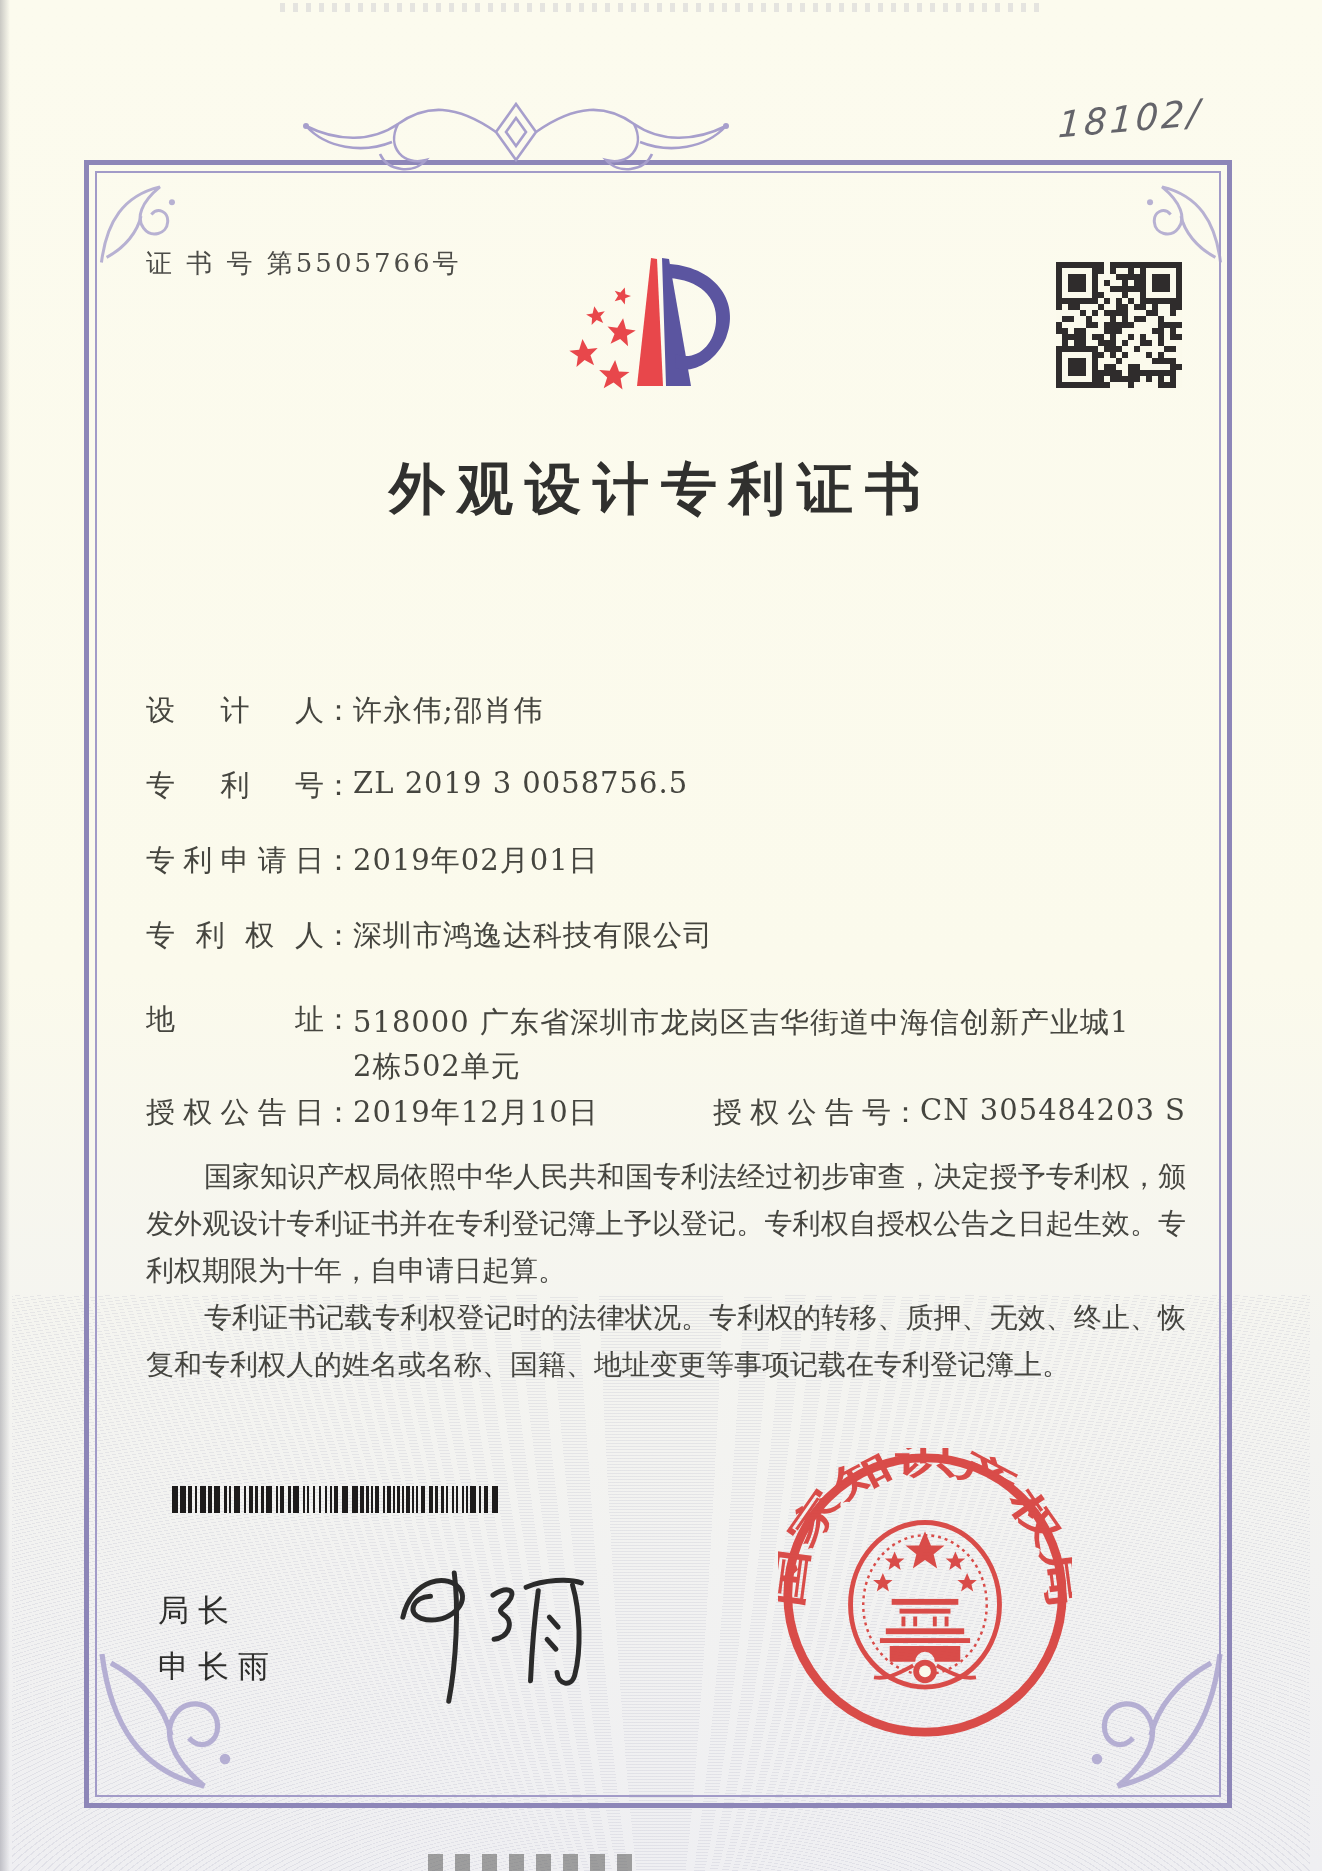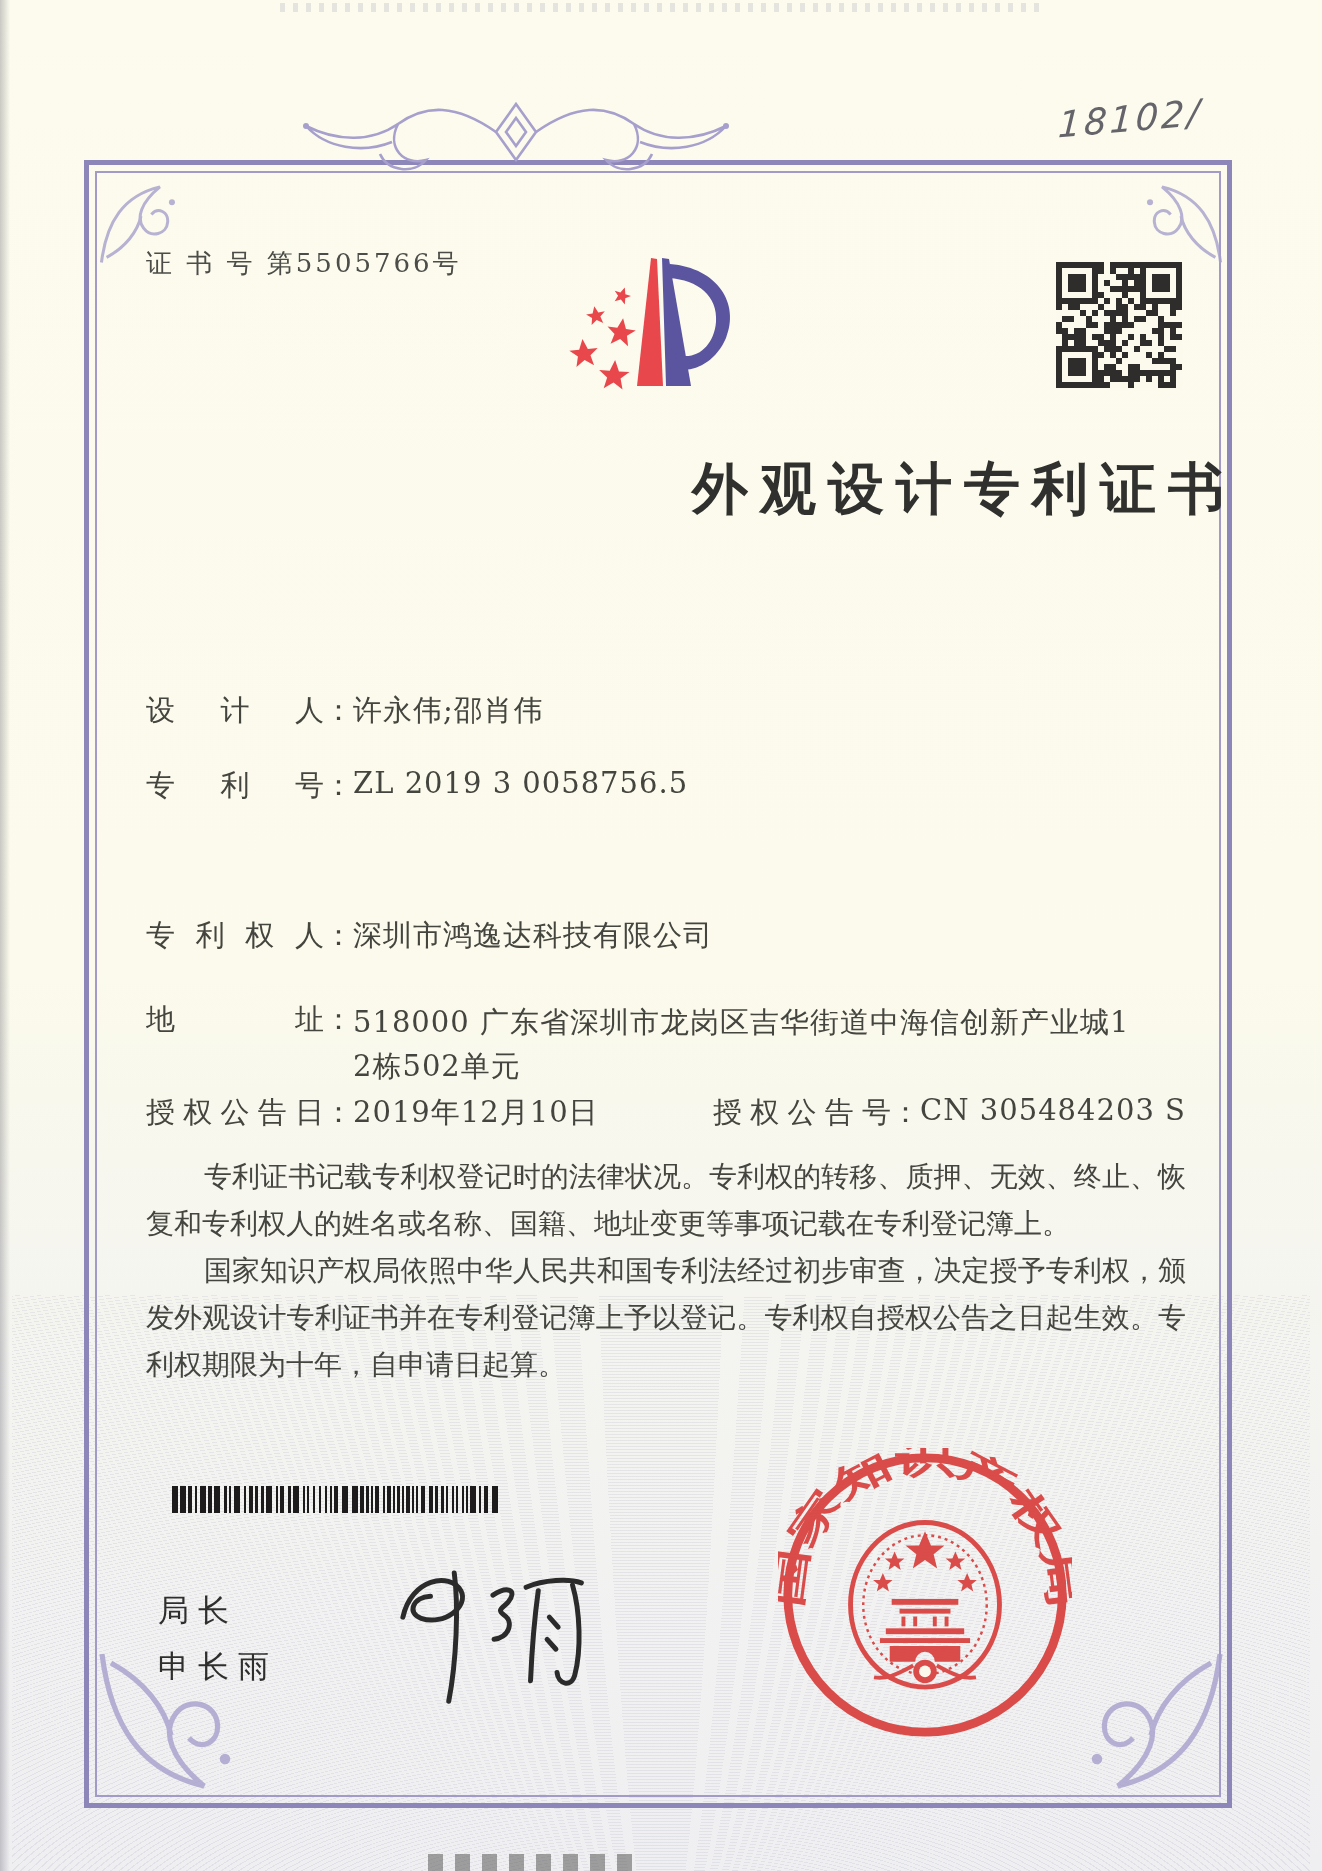--- a/index.html
+++ b/index.html
@@ -26,21 +26,21 @@
   .fl-bl{left:96px;top:1648px;width:150px;height:150px;transform:scaleY(-1);}
   .fl-br{left:1076px;top:1648px;width:150px;height:150px;transform:scale(-1,-1);}
   .lace{position:absolute;left:276px;top:92px;width:480px;height:92px;}
   
   .handwritten{position:absolute;left:1058px;top:98px;font-family:"DejaVu Sans","Liberation Sans",sans-serif;
     font-style:italic;font-size:36px;color:#64646a;transform:rotate(-5deg) skewX(-8deg);letter-spacing:3px;}
   .cert-no{position:absolute;left:146px;top:246px;font-size:26px;letter-spacing:3px;color:#4c4c48;}
   .logo{position:absolute;left:558px;top:246px;width:196px;height:176px;}
   .qr{position:absolute;left:1056px;top:262px;width:126px;height:126px;background:#fbfaec;}
   .qr i{position:absolute;width:6px;height:6px;background:#2f2c2c;}
-  .title{position:absolute;left:86px;width:1150px;top:452px;text-align:right;
+  .title{position:absolute;left:86px;width:1150px;top:452px;text-align:center;
     font-size:56px;font-weight:bold;letter-spacing:12px;color:#30302e;}
   
   .row{position:absolute;left:146px;font-size:29px;color:#45453f;white-space:nowrap;}
   .flabel{display:inline-block;width:178px;text-align:justify;text-align-last:justify;vertical-align:top;}
   .colon{vertical-align:top;}
   .fvalue{vertical-align:top;letter-spacing:1px;}
   .r1{top:616px}.r2{top:691px}.r3{top:766px}.r4{top:841px}.r5{top:916px}
   .r6{top:1000px}.r7{top:1093px}
   .addr-val{display:inline-block;width:800px;white-space:normal;line-height:44px;letter-spacing:1px;}
   .addr-val span{display:block;}
@@ -380,38 +380,41 @@
     </div>
 
   <div class="title">外观设计专利证书</div>
 
   <div class="row r2">
     <span class="flabel">设计人</span><span class="colon">：</span><span class="fvalue">许永伟;邵肖伟</span>
   </div>
   <div class="row r3">
     <span class="flabel">专利号</span><span class="colon">：</span><span class="fvalue">ZL 2019 3 0058756.5</span>
   </div>
+  <div class="row r4">
+    <span class="flabel">专利申请日</span><span class="colon">：</span><span class="fvalue">2019年02月01日</span>
+  </div>
   <div class="row r5">
     <span class="flabel">专利权人</span><span class="colon">：</span><span class="fvalue">深圳市鸿逸达科技有限公司</span>
   </div>
   <div class="row r6">
     <span class="flabel">地址</span><span class="colon">：</span><span class="addr-val"><span>518000 广东省深圳市龙岗区吉华街道中海信创新产业城1</span><span>2栋502单元</span></span>
   </div>
   <div class="row r7">
     <span>
       <span class="flabel">授权公告日</span><span class="colon">：</span><span class="fvalue">2019年12月10日</span>
     </span>
     <span class="grant2">
       <span class="flabel">授权公告号</span><span class="colon">：</span><span class="fvalue">CN 305484203 S</span>
     </span>
   </div>
 
   <div class="paras">
+    <p>国家知识产权局依照中华人民共和国专利法经过初步审查，决定授予专利权，颁发外观设计专利证书并在专利登记簿上予以登记。专利权自授权公告之日起生效。专利权期限为十年，自申请日起算。</p>
     <p>专利证书记载专利权登记时的法律状况。专利权的转移、质押、无效、终止、恢复和专利权人的姓名或名称、国籍、地址变更等事项记载在专利登记簿上。</p>
-    <p>国家知识产权局依照中华人民共和国专利法经过初步审查，决定授予专利权，颁发外观设计专利证书并在专利登记簿上予以登记。专利权自授权公告之日起生效。专利权期限为十年，自申请日起算。</p>
   </div>
 
   <div class="barcode">
       <i style="left:0px;width:6px"></i>
       <i style="left:8px;width:6px"></i>
       <i style="left:16px;width:4px"></i>
       <i style="left:23px;width:2px"></i>
       <i style="left:28px;width:6px"></i>
       <i style="left:36px;width:4px"></i>
       <i style="left:42px;width:6px"></i>

